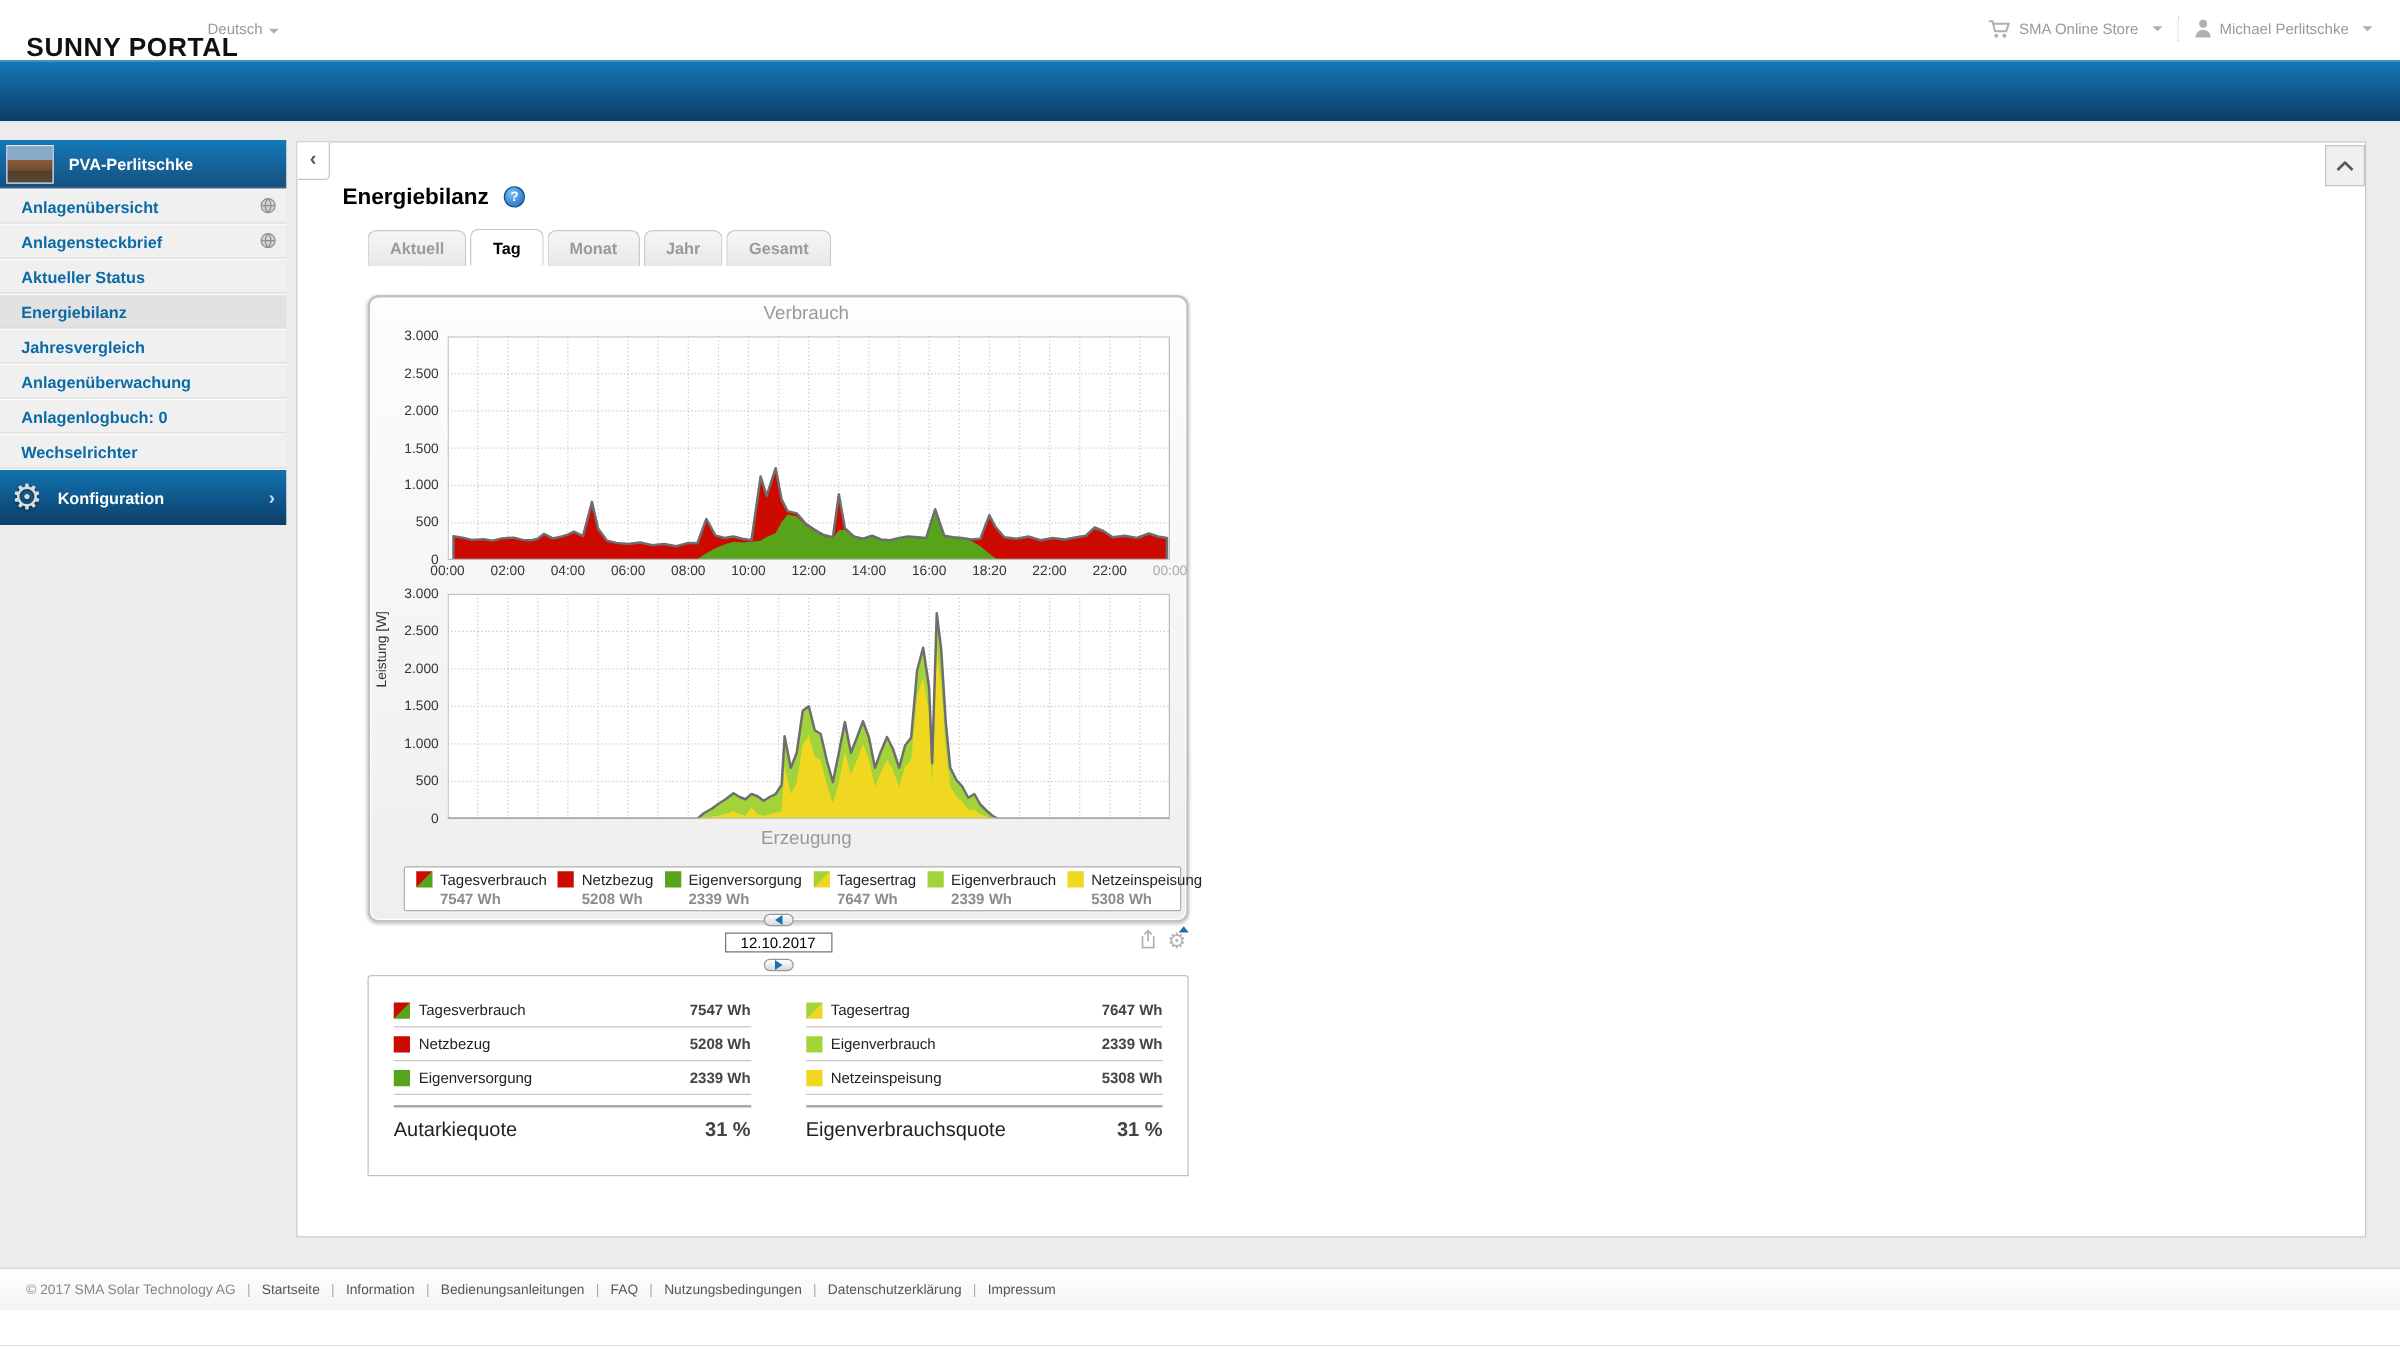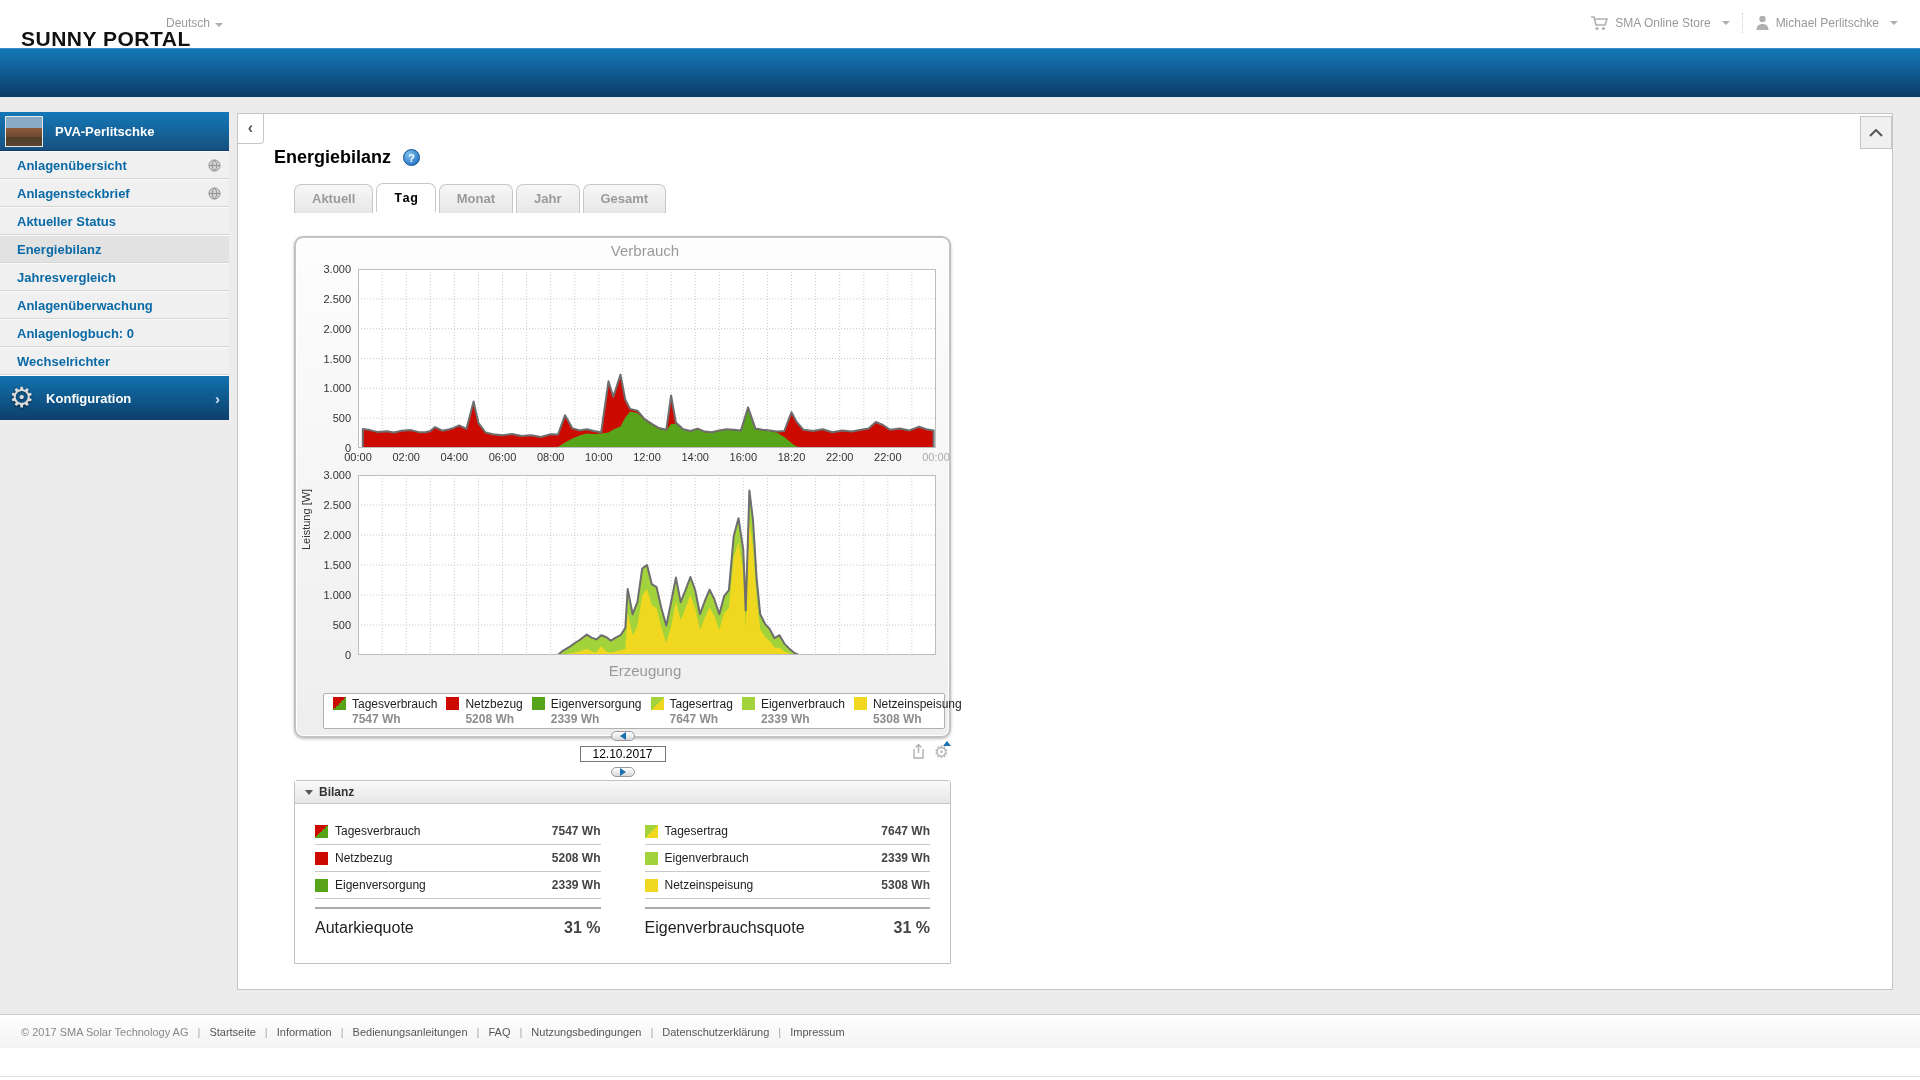--- a/index.html
+++ b/index.html
@@ -46,21 +46,21 @@
     display:flex;align-items:center;justify-content:center;cursor:pointer;}
   .pagetitle-row{position:absolute;left:36px;top:33px;display:flex;align-items:center;gap:12px;}
   .pagetitle{font-size:18px;font-weight:bold;color:#000;}
   .help-icon{width:17px;height:17px;border-radius:50%;background:radial-gradient(circle at 35% 30%,#7cc0ee,#1565c0);
     color:#fff;font-size:11px;font-weight:bold;text-align:center;line-height:17px;cursor:pointer;border:1px solid #0d4f8c;box-sizing:border-box;}
 
   
   .tabs{position:absolute;left:56px;top:70px;display:flex;}
   .tab{padding:6px 17px 5px;margin-right:3px;font-size:13px;font-weight:bold;color:#9a9a9a;
     background:linear-gradient(#f7f7f7,#e7e7e7);border:1px solid #c8c8c8;border-bottom:none;border-radius:7px 7px 0 0;cursor:pointer;}
-  .tab.active{background:#fff;color:#000;position:relative;padding-top:7px;padding-bottom:6px;top:-1px;font-family:Liberation Mono, monospace;}
+  .tab.active{background:#fff;color:#000;position:relative;padding-top:7px;padding-bottom:6px;top:-1px;}
 
   
   .chart-box{position:absolute;left:56px;top:122px;width:657px;height:502px;border:2px solid #c2c2c2;border-radius:9px;
     background:linear-gradient(#fdfdfd,#eeeeee);box-shadow:0 1px 3px rgba(0,0,0,.25), inset 0 0 0 1px #fff;box-sizing:border-box;}
   .chart-title{position:absolute;width:578px;text-align:center;color:#9a9a9a;font-size:15px;}
   .ct1{left:60px;top:4px;} .ct2{left:60px;top:424px;}
   .plot{position:absolute;left:62px;background:#fff;}
   .plot1{top:31px;} .plot2{top:237px;}
   .grid line{stroke:#c9c9c9;stroke-width:1;stroke-dasharray:1 2;}
   .outline{fill:none;stroke:#6e6e6e;stroke-width:2;stroke-linejoin:round;}
@@ -379,24 +379,20 @@
             </svg>
         </span>
         <span class="icon-btn">
           <span class="gear-small">⚙</span>
           <span class="gear-tri"></span>
         </span>
       </div>
     </div>
 
     <div class="bilanz">
-      <div class="bilanz-hdr">
-        <span class="tri-down"></span>
-        <span class="bilanz-title">Bilanz</span>
-      </div>
       <div class="bilanz-body">
         <div class="bcol">
           <div id="bilanz-left">
               <div class="brow">
                 <span class="sw sw-red-green"></span>
                 <span>Tagesverbrauch</span>
                 <span class="bval">7547 Wh</span>
               </div>
               <div class="brow">
                 <span class="sw sw-red"></span>

